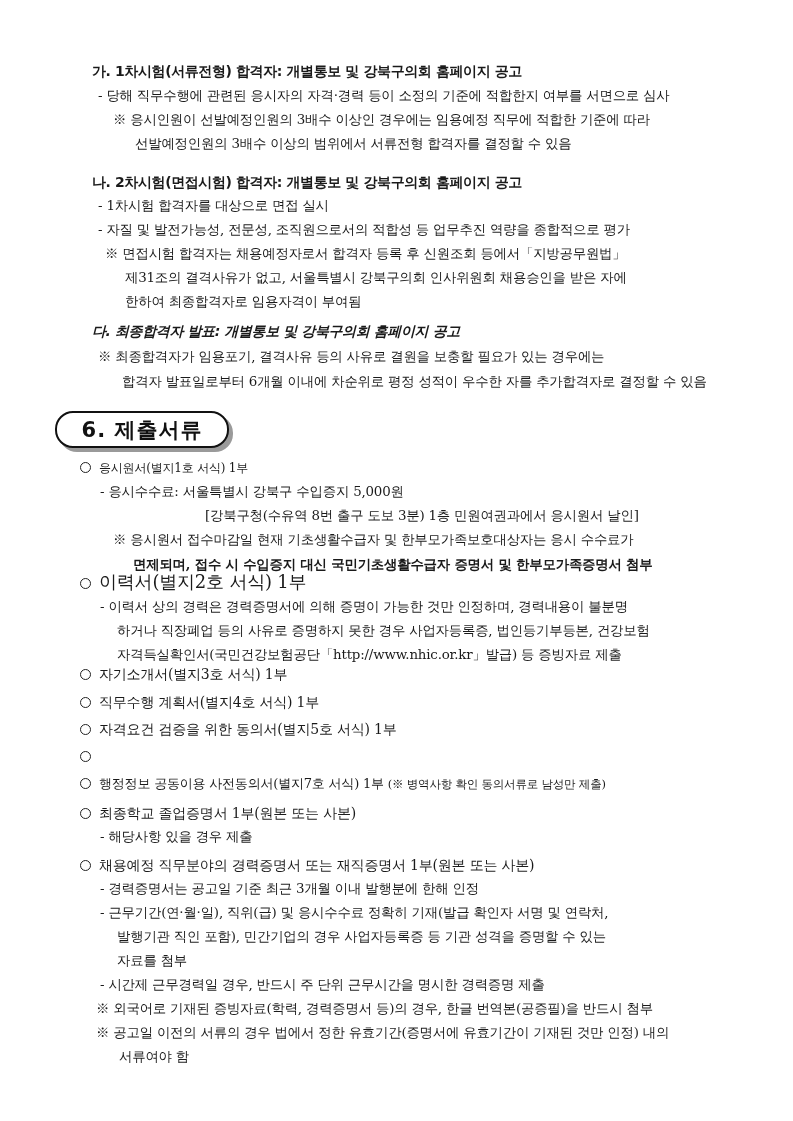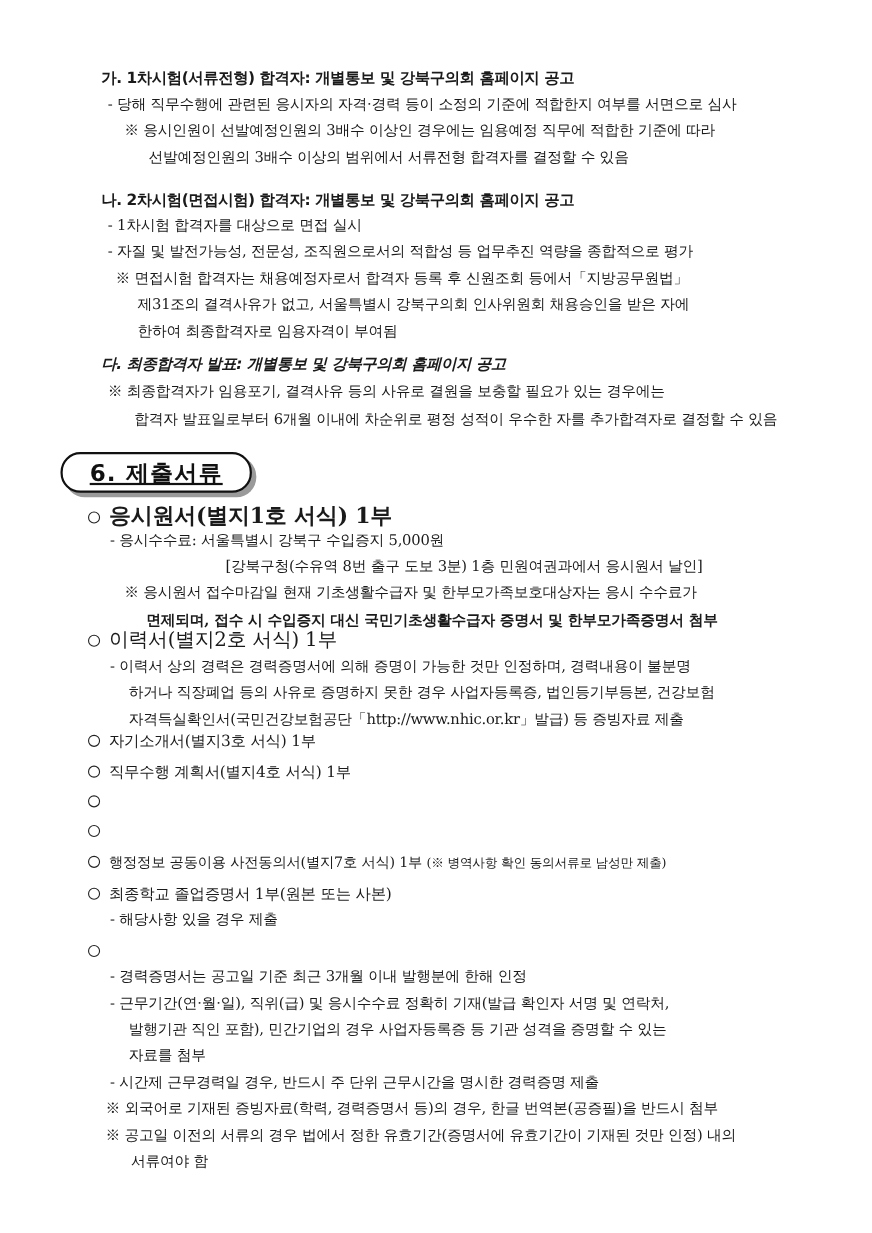--- a/index.html
+++ b/index.html
@@ -6,21 +6,21 @@
   body { width:793px; height:1121px; position:relative; overflow:hidden;
          font-family:"DejaVu Serif","Liberation Serif",serif; color:#1a1a1a; }
   .line { position:absolute; white-space:nowrap; font-size:13.4px; line-height:18px; letter-spacing:-0.2px; }
   .h { font-family:"DejaVu Sans","Liberation Sans",sans-serif; font-weight:bold; font-size:14px; letter-spacing:-0.4px; }
   .sm { font-size:11.5px; }
   .section-box { position:absolute; left:55px; top:411px; width:170px; height:33px;
                  border:2px solid #111; border-radius:18px; background:#fff;
                  box-shadow:4px 4px 0 #9a9a9a; }
   .section-title { position:absolute; left:0; right:0; top:3px; text-align:center;
                    font-family:"DejaVu Sans","Liberation Sans",sans-serif; font-weight:bold;
-                   font-size:21px; letter-spacing:1px; color:#111;text-decoration:underline; }
+                   font-size:21px; letter-spacing:1px; color:#111; }
   .bullet { display:inline-block; width:11px; height:11px; border:1.6px solid #222; border-radius:50%;
             vertical-align:-1px; margin-right:8px; box-sizing:border-box; }
 </style>
 </head>
 <body>
 
 <div class="line h" style="left:92px;top:62px;">가. 1차시험(서류전형) 합격자: 개별통보 및 강북구의회 홈페이지 공고</div>
 <div class="line" style="left:98px;top:87px;">- 당해 직무수행에 관련된 응시자의 자격·경력 등이 소정의 기준에 적합한지 여부를 서면으로 심사</div>
 <div class="line" style="left:113px;top:111px;">※ 응시인원이 선발예정인원의 3배수 이상인 경우에는 임용예정 직무에 적합한 기준에 따라</div>
 <div class="line" style="left:135px;top:135px;">선발예정인원의 3배수 이상의 범위에서 서류전형 합격자를 결정할 수 있음</div>
@@ -33,21 +33,21 @@
 <div class="line" style="left:125px;top:293px;">한하여 최종합격자로 임용자격이 부여됨</div>
 
 <div class="line h" style="left:92px;top:322px;font-style:italic;">다. 최종합격자 발표: 개별통보 및 강북구의회 홈페이지 공고</div>
 <div class="line" style="left:98px;top:348px;">※ 최종합격자가 임용포기, 결격사유 등의 사유로 결원을 보충할 필요가 있는 경우에는</div>
 <div class="line" style="left:122px;top:373px;">합격자 발표일로부터 6개월 이내에 차순위로 평정 성적이 우수한 자를 추가합격자로 결정할 수 있음</div>
 
 <div class="section-box">
   <div class="section-title">6. 제출서류</div>
 </div>
 
-<div class="line" style="left:80px;top:459px;font-size:20px;font-weight:bold;">
+<div class="line" style="left:80px;top:459px;font-size:12px;">
   <span class="bullet"></span><span>응시원서(별지1호 서식) 1부</span>
 </div>
 <div class="line" style="left:100px;top:483px;">- 응시수수료: 서울특별시 강북구 수입증지 5,000원</div>
 <div class="line" style="left:205px;top:507px;">[강북구청(수유역 8번 출구 도보 3분) 1층 민원여권과에서 응시원서 날인]</div>
 <div class="line" style="left:113px;top:531px;">※ 응시원서 접수마감일 현재 기초생활수급자 및 한부모가족보호대상자는 응시 수수료가</div>
 <div class="line" style="left:133px;top:555px;font-weight:bold;">면제되며, 접수 시 수입증지 대신 국민기초생활수급자 증명서 및 한부모가족증명서 첨부</div>
 
 <div class="line" style="left:80px;top:573px;font-size:18px;">
   <span class="bullet"></span><span>이력서(별지2호 서식) 1부</span>
 </div>
@@ -55,37 +55,37 @@
 <div class="line" style="left:117px;top:622px;">하거나 직장폐업 등의 사유로 증명하지 못한 경우 사업자등록증, 법인등기부등본, 건강보험</div>
 <div class="line" style="left:117px;top:646px;">자격득실확인서(국민건강보험공단「http://www.nhic.or.kr」발급) 등 증빙자료 제출</div>
 
 <div class="line" style="left:80px;top:665px;font-size:14px;">
   <span class="bullet"></span><span>자기소개서(별지3호 서식) 1부</span>
 </div>
 <div class="line" style="left:80px;top:693px;font-size:14px;">
   <span class="bullet"></span><span>직무수행 계획서(별지4호 서식) 1부</span>
 </div>
 <div class="line" style="left:80px;top:720px;font-size:14px;">
-  <span class="bullet"></span>
+  <span class="bullet"></span><span>자격요건 검증을 위한 동의서(별지5호 서식) 1부</span>
 </div>
 <div class="line" style="left:80px;top:747px;font-size:14px;">
   <span class="bullet"></span>
 </div>
 <div class="line" style="left:80px;top:775px;font-size:13px;">
   <span class="bullet"></span><span>행정정보 공동이용 사전동의서(별지7호 서식) 1부</span>
   <span class="sm">(※ 병역사항 확인 동의서류로 남성만 제출)</span>
 </div>
 
 <div class="line" style="left:80px;top:804px;font-size:14px;">
   <span class="bullet"></span><span>최종학교 졸업증명서 1부(원본 또는 사본)</span>
 </div>
 <div class="line" style="left:100px;top:828px;">- 해당사항 있을 경우 제출</div>
 
 <div class="line" style="left:80px;top:856px;font-size:14px;">
-  <span class="bullet"></span>
+  <span class="bullet"></span><span>채용예정 직무분야의 경력증명서 또는 재직증명서 1부(원본 또는 사본)</span>
 </div>
 <div class="line" style="left:100px;top:880px;">- 경력증명서는 공고일 기준 최근 3개월 이내 발행분에 한해 인정</div>
 <div class="line" style="left:100px;top:904px;">- 근무기간(연·월·일), 직위(급) 및 응시수수료 정확히 기재(발급 확인자 서명 및 연락처,</div>
 <div class="line" style="left:117px;top:928px;">발행기관 직인 포함), 민간기업의 경우 사업자등록증 등 기관 성격을 증명할 수 있는</div>
 <div class="line" style="left:117px;top:952px;">자료를 첨부</div>
 <div class="line" style="left:100px;top:976px;">- 시간제 근무경력일 경우, 반드시 주 단위 근무시간을 명시한 경력증명 제출</div>
 <div class="line" style="left:96px;top:1000px;">※ 외국어로 기재된 증빙자료(학력, 경력증명서 등)의 경우, 한글 번역본(공증필)을 반드시 첨부</div>
 <div class="line" style="left:96px;top:1024px;">※ 공고일 이전의 서류의 경우 법에서 정한 유효기간(증명서에 유효기간이 기재된 것만 인정) 내의</div>
 <div class="line" style="left:119px;top:1048px;">서류여야 함</div>
 

